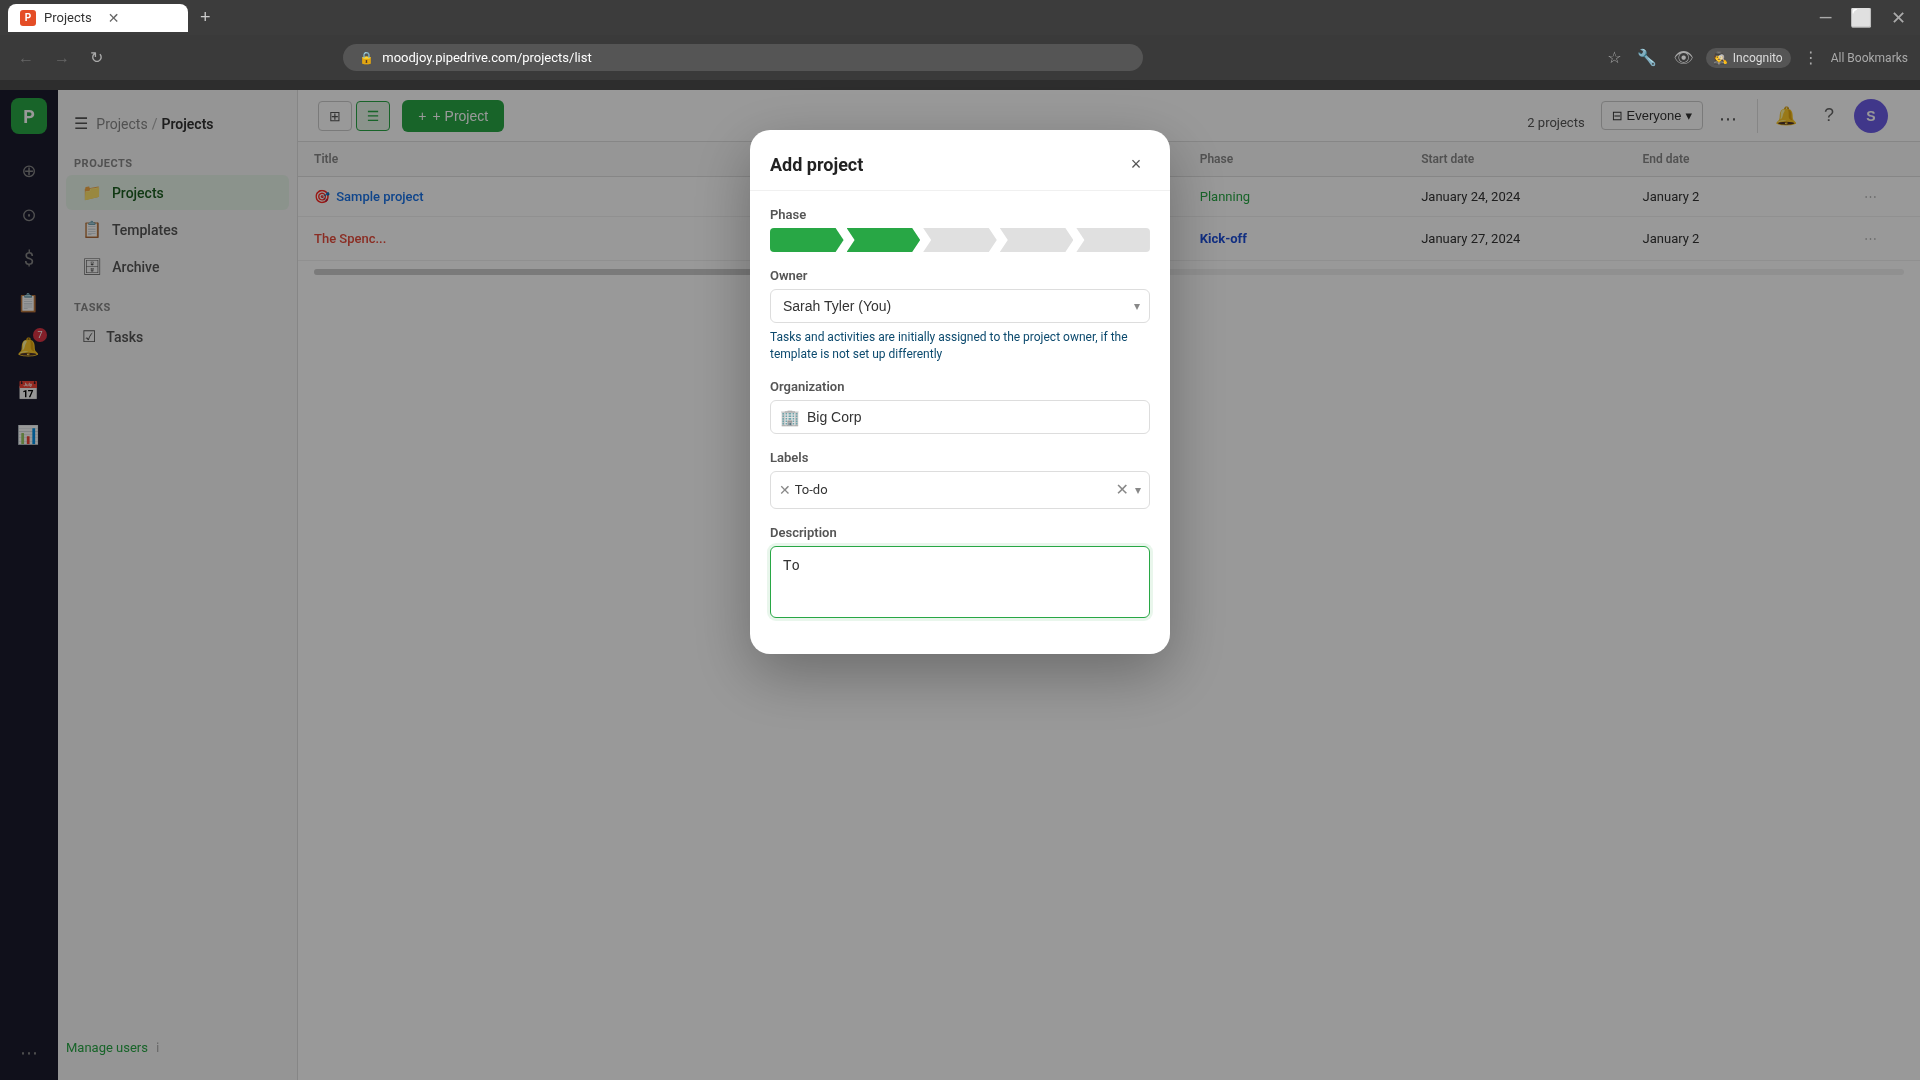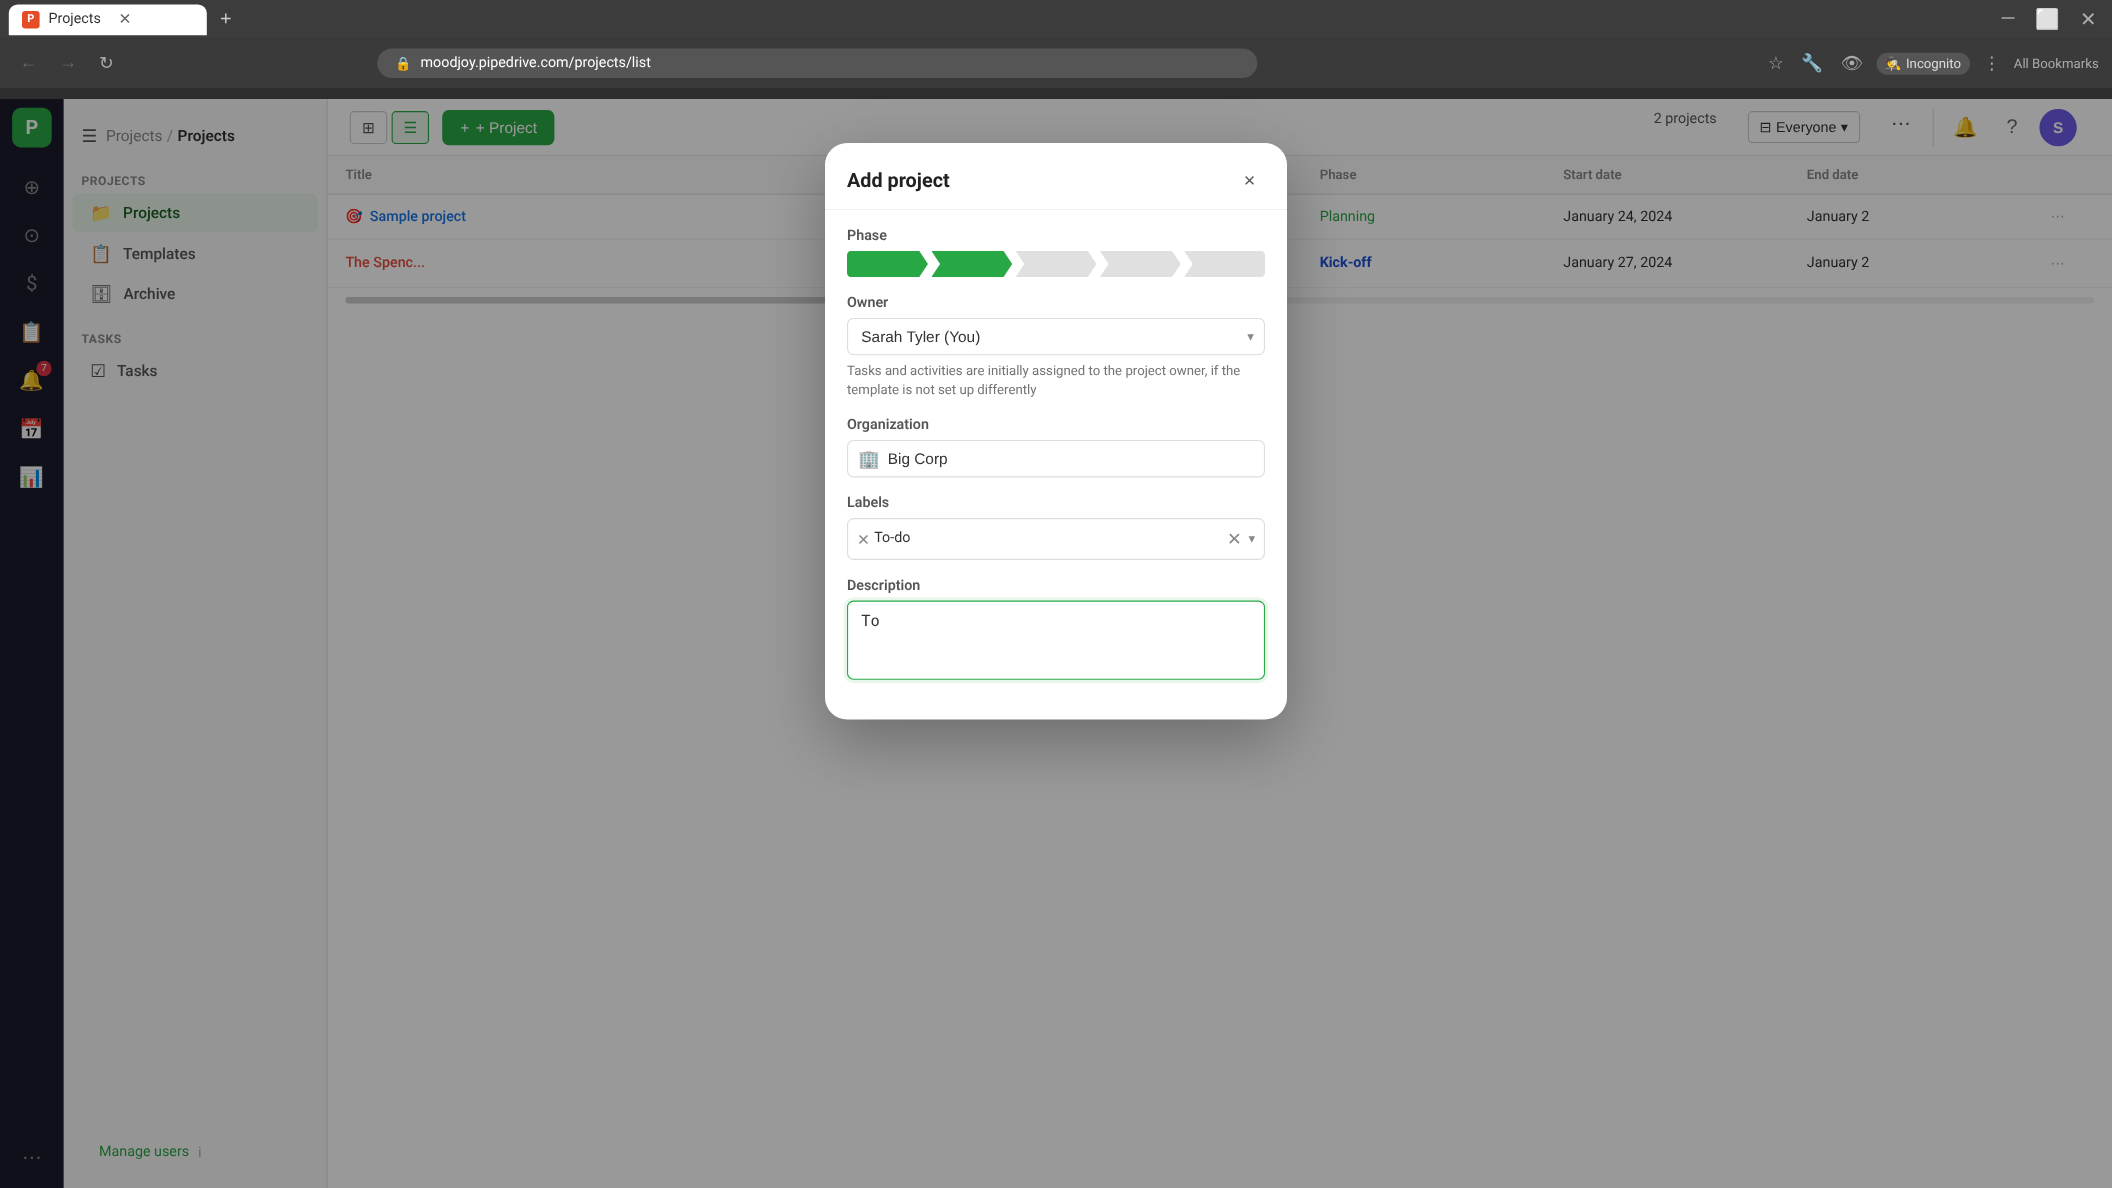--- a/index.html
+++ b/index.html
@@ -46,32 +46,32 @@
     .breadcrumb-current { color: #333; font-weight: 600; }
 
     .section-label { padding: 8px 16px 4px; font-size: 11px; font-weight: 700; color: #888; text-transform: uppercase; letter-spacing: 0.5px; }
     .nav-item { padding: 8px 16px; display: flex; align-items: center; gap: 10px; cursor: pointer; border-radius: 6px; margin: 1px 8px; font-size: 14px; color: #555; }
     .nav-item.active { background: #e8f5e9; color: #1b5e20; }
     .nav-item-icon { font-size: 16px; }
     .nav-item-label { font-weight: 500; }
 
     .tasks-label { padding: 8px 16px 4px; margin-top: 8px; font-size: 11px; font-weight: 700; color: #888; text-transform: uppercase; letter-spacing: 0.5px; }
 
-    .manage-users { padding: 8px 32px; margin-top: auto; display: flex; align-items: center; gap: 8px; cursor: pointer; color: #28a745; font-size: 13px; }
+    .manage-users { padding: 8px 8px; margin-top: auto; display: flex; align-items: center; gap: 8px; cursor: pointer; color: #28a745; font-size: 13px; }
 
     
     .main-content { flex: 1; background: #fff; display: flex; flex-direction: column; overflow: hidden; }
 
     
     .top-bar { height: 52px; border-bottom: 1px solid #e0e0e0; display: flex; align-items: center; padding: 0 20px; gap: 12px; }
     .view-toggle { display: flex; gap: 4px; }
     .view-btn { background: none; border: 1px solid #ccc; padding: 6px 10px; cursor: pointer; font-size: 14px; color: #555; border-radius: 4px; }
     .view-btn.active { background: #e8f5e9; border-color: #28a745; color: #28a745; }
     .add-project-btn { background: #28a745; color: white; border: none; padding: 8px 16px; border-radius: 6px; cursor: pointer; font-size: 14px; display: flex; align-items: center; gap: 6px; }
-    .top-bar-right { margin-left: auto; display: flex; align-items: flex-start; gap: 28px; }
+    .top-bar-right { margin-left: auto; display: flex; align-items: flex-end; gap: 16px; }
     .project-count { font-size: 13px; color: #555; }
     .more-btn { background: none; border: none; cursor: pointer; color: #555; font-size: 18px; }
 
     
     .table-header { display: grid; grid-template-columns: 2fr 1fr 1fr 1fr 1fr 1fr 40px; padding: 10px 16px; border-bottom: 1px solid #e0e0e0; background: #fafafa; }
     .th { font-size: 12px; font-weight: 600; color: #888; }
     .table-row { display: grid; grid-template-columns: 2fr 1fr 1fr 1fr 1fr 1fr 40px; padding: 12px 16px; border-bottom: 1px solid #f0f0f0; align-items: center; }
     .td { font-size: 13px; color: #333; }
     .project-name-link { color: #1a73e8; text-decoration: none; font-weight: 500; display: flex; align-items: center; gap: 6px; }
     .label-badge { background: #e3f2fd; color: #1565c0; font-size: 11px; padding: 2px 6px; border-radius: 10px; font-weight: 600; }
@@ -101,21 +101,21 @@
 
     
     .phase-container { display: flex; gap: 3px; align-items: center; }
     .phase-step { height: 24px; flex: 1; display: flex; align-items: center; justify-content: center; font-size: 11px; position: relative; }
 
     
     .owner-select-wrapper { position: relative; }
     .owner-select { width: 100%; border: 1px solid #ddd; border-radius: 6px; padding: 8px 32px 8px 12px; font-size: 14px; color: #333; background: #fff; cursor: pointer; appearance: none; outline: none; }
     .owner-select-arrow { position: absolute; right: 10px; top: 50%; transform: translateY(-50%); color: #888; font-size: 12px; pointer-events: none; }
 
-    .owner-hint { font-size: 12px; color: #737373; margin-top: 6px; line-height: 1.4; }
+    .owner-hint { font-size: 12px; color: #0c4a6e; margin-top: 6px; line-height: 1.4; }
 
     
     .deals-input-wrapper { position: relative; }
     .deals-input { width: 100%; border: 1px solid #ddd; border-radius: 6px; padding: 8px 12px 8px 36px; font-size: 14px; color: #333; background: #fff; outline: none; }
     .deals-input-icon { position: absolute; left: 10px; top: 50%; transform: translateY(-50%); color: #888; font-size: 16px; }
 
     
     .contact-input-wrapper { position: relative; }
     .contact-input { width: 100%; border: 1px solid #ddd; border-radius: 6px; padding: 8px 12px 8px 36px; font-size: 14px; color: #333; background: #fff; outline: none; }
     .contact-input-icon { position: absolute; left: 10px; top: 50%; transform: translateY(-50%); color: #888; font-size: 16px; }

